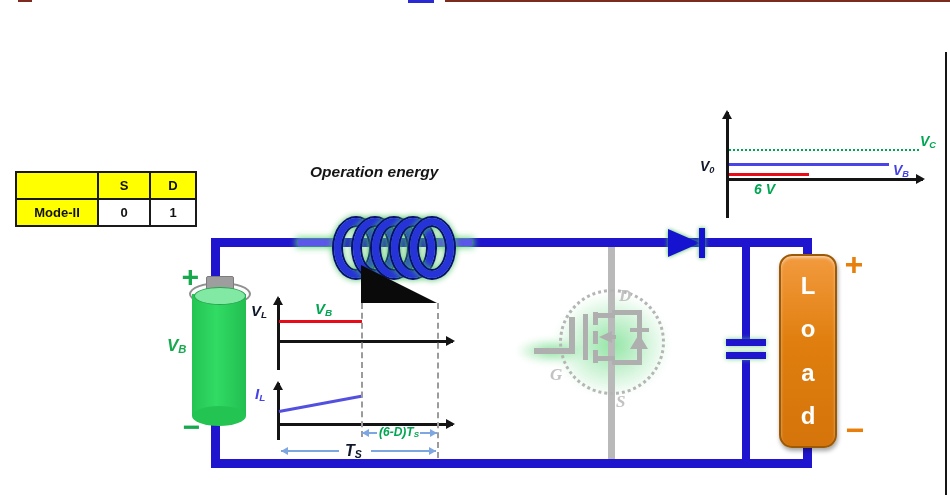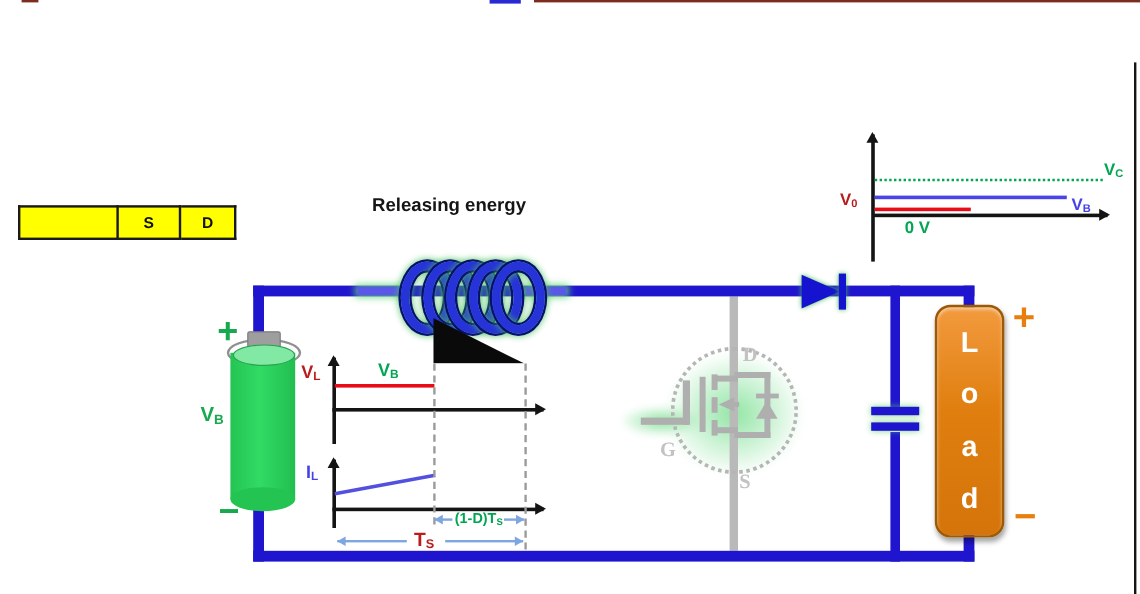--- a/index.html
+++ b/index.html
@@ -1,21 +1,21 @@
 <!DOCTYPE html>
 <html><head>
 <meta charset="utf-8">
 <style>
   html,body{margin:0;padding:0;background:#fff;}
   #slide{position:relative;width:950px;height:495px;background:#ffffff;overflow:hidden;
          font-family:"Liberation Sans", sans-serif;}
   .ab{position:absolute;}
-  .lbl{position:absolute;font-weight:bold;white-space:nowrap;line-height:1;}
+  .lbl{position:absolute;font-weight:bold;white-space:nowrap;line-height:1;font-style:italic;}
   .lbl sub{font-size:66%;vertical-align:-18%;}
-  .green{color:#00A651}.red{color:#b91c1c}.blue{color:#4542E8}
+  .green{color:#00A651}.red{color:#0f172a}.blue{color:#4542E8}
   .orange{color:#E87E0C}.graytxt{color:#C2C2C2}
   
   .titlebar{position:absolute;left:4px;top:3px;width:938px;height:40px;border-radius:9px;
     background:linear-gradient(180deg,#EA8C36 0%,#D2691E 55%,#BC5C12 100%);
     border:2px solid #8C3220;display:flex;align-items:center;justify-content:center;
     color:#fff;font-size:20px;font-weight:bold;
     box-shadow:0 4px 3px rgba(125,95,80,.55), inset 0 1px 2px rgba(255,255,255,.45);}
   
   .wire{position:absolute;background:#2015CE;}
   .litwire{position:absolute;background:#5B57E8;box-shadow:0 0 6px 2px rgba(96,215,120,.85);}
@@ -65,20 +65,25 @@
 
   <div class="ab" style="left:945px;top:52px;width:2px;height:443px;background:#151515;"></div>
 
   <table class="ttable">
     <tbody>
         <tr>
       <td class="c0 yellow"></td>
       <td class="c1 yellow">S</td>
       <td class="c2 yellow">D</td>
     </tr>
+    <tr>
+      <td class="c0 yellow">Mode-II</td>
+      <td class="c1">0</td>
+      <td class="c2">1</td>
+    </tr>
   </tbody>
     </table>
 
   <div class="ab" style="left:553px;top:293px;width:118px;height:104px;border-radius:50%;
        background:radial-gradient(closest-side,rgba(110,220,135,.75),rgba(110,220,135,0));filter:blur(3px);"></div>
   <div class="ab" style="left:516px;top:338px;width:70px;height:26px;border-radius:12px;
        background:radial-gradient(closest-side,rgba(110,220,135,.8),rgba(110,220,135,0));filter:blur(3px);"></div>
 
   <div class="gwire" style="left:608px;top:247px;width:7px;height:212px;"></div>
 
@@ -98,21 +103,21 @@
   <div class="ab" style="left:668px;top:229px;width:0;height:0;
        border-top:14px solid transparent;border-bottom:14px solid transparent;border-left:32px solid #1512D0;
        filter:drop-shadow(0 0 2px #44BB55);"></div>
   <div class="ab" style="left:699px;top:228px;width:6px;height:30px;background:#1512D0;filter:drop-shadow(0 0 2px #44BB55);"></div>
 
   <div class="loop" style="left:334px;"></div>
   <div class="loop" style="left:353px;"></div>
   <div class="loop" style="left:372px;"></div>
   <div class="loop" style="left:391px;"></div>
   <div class="loop" style="left:410px;"></div>
-  <div class="lbl" style="left:310px;top:164px;font-size:15.5px;color:#151515;">Releasing energy</div>
+  <div class="lbl" style="left:310px;top:164px;font-size:15.5px;color:#151515;">Operation energy</div>
 
   <div class="ab" style="left:361px;top:265px;width:76px;height:38px;background:#0a0a0a;
        clip-path:polygon(0 0,0 100%,100% 100%);filter:drop-shadow(1px 1px 0 rgba(40,160,70,.6));"></div>
 
   <div class="ab" style="left:189px;top:282px;width:58px;height:20px;border-radius:50%;background:#fdfdfd;border:2px solid #909090;"></div>
   <div class="ab" style="left:206px;top:276px;width:26px;height:13px;background:#9E9E9E;border:1px solid #7c7c7c;border-radius:2px;"></div>
   <div class="ab" style="left:192px;top:294px;width:54px;height:122px;background:linear-gradient(90deg,#24C453,#31DB64 45%,#22BE50);"></div>
   <div class="ab" style="left:192px;top:406px;width:54px;height:20px;border-radius:50%;background:#24C453;"></div>
   <div class="ab" style="left:194px;top:287px;width:50px;height:16px;border-radius:50%;background:#82E9A4;border:1px solid #2aa34f;"></div>
   <div class="lbl green" style="left:181px;top:262px;font-size:30px;color:#17A94E;">+</div>
@@ -164,21 +169,21 @@
   <div class="lbl blue" style="left:255px;top:386px;font-size:15px;">
     <span>I</span><sub>L</sub>
   </div>
   <div class="ab" style="left:279px;top:410px;width:85px;height:3px;background:#5350E0;
        transform:rotate(-10.5deg);transform-origin:left center;"></div>
   <div class="vdash" style="left:361px;top:303px;height:134px;"></div>
   <div class="vdash" style="left:437px;top:303px;height:155px;"></div>
   <div class="arr al" style="left:362px;top:432px;width:15px;"></div>
   <div class="arr ar" style="left:420px;top:432px;width:17px;"></div>
   <div class="lbl" style="left:379px;top:426px;font-size:12px;color:#00A651;">
-    <span>(1-D)T</span><sub>S</sub>
+    <span>(6-D)T</span><sub>S</sub>
   </div>
   <div class="arr al" style="left:281px;top:450px;width:58px;"></div>
   <div class="arr ar" style="left:371px;top:450px;width:65px;"></div>
   <div class="lbl red" style="left:345px;top:443px;font-size:16px;">
     <span>T</span><sub>S</sub>
   </div>
 
   <div class="axv" style="left:726px;top:112px;height:106px;"></div>
   <div class="axh" style="left:727px;top:178px;width:196px;"></div>
   <div class="ab" style="left:729px;top:149px;width:190px;height:0;border-top:2.5px dotted #00A651;"></div>
@@ -186,15 +191,15 @@
   <div class="ab" style="left:729px;top:172.5px;width:80px;height:3.5px;background:#E80C18;"></div>
   <div class="lbl" style="left:920px;top:134px;font-size:14px;color:#00A651;">
     <span>V</span><sub>C</sub>
   </div>
   <div class="lbl blue" style="left:893px;top:163px;font-size:14px;">
     <span>V</span><sub>B</sub>
   </div>
   <div class="lbl red" style="left:700px;top:159px;font-size:14px;">
     <span>V</span><sub>0</sub>
   </div>
-  <div class="lbl" style="left:754px;top:182px;font-size:14px;color:#00A651;">0 V</div>
+  <div class="lbl" style="left:754px;top:182px;font-size:14px;color:#00A651;">6 V</div>
 
 </div>
 
 </body></html>

